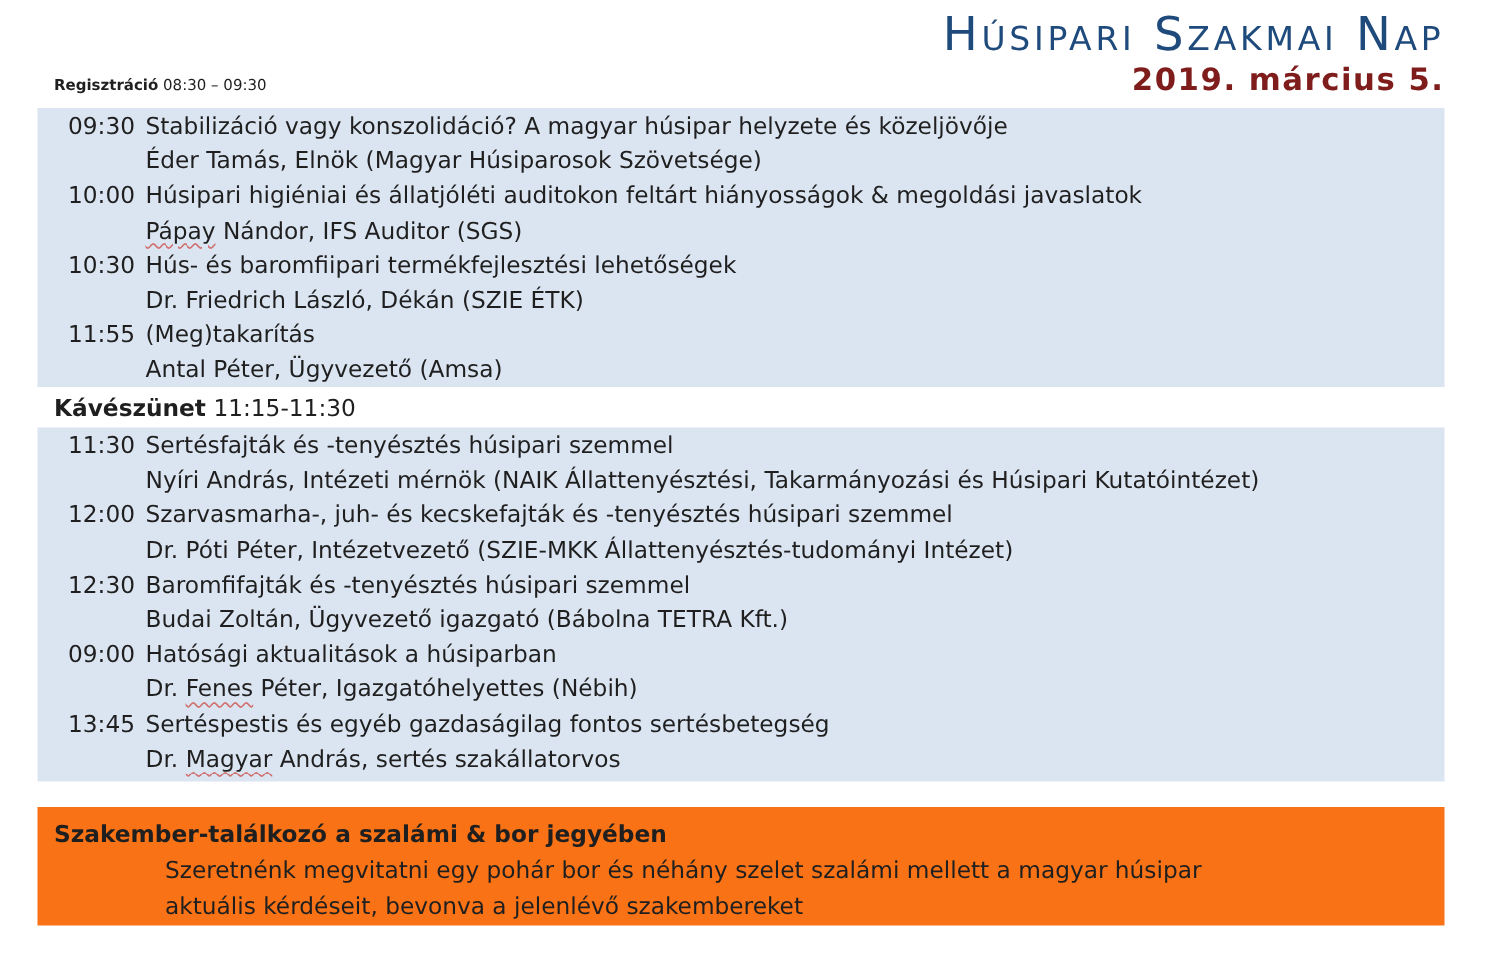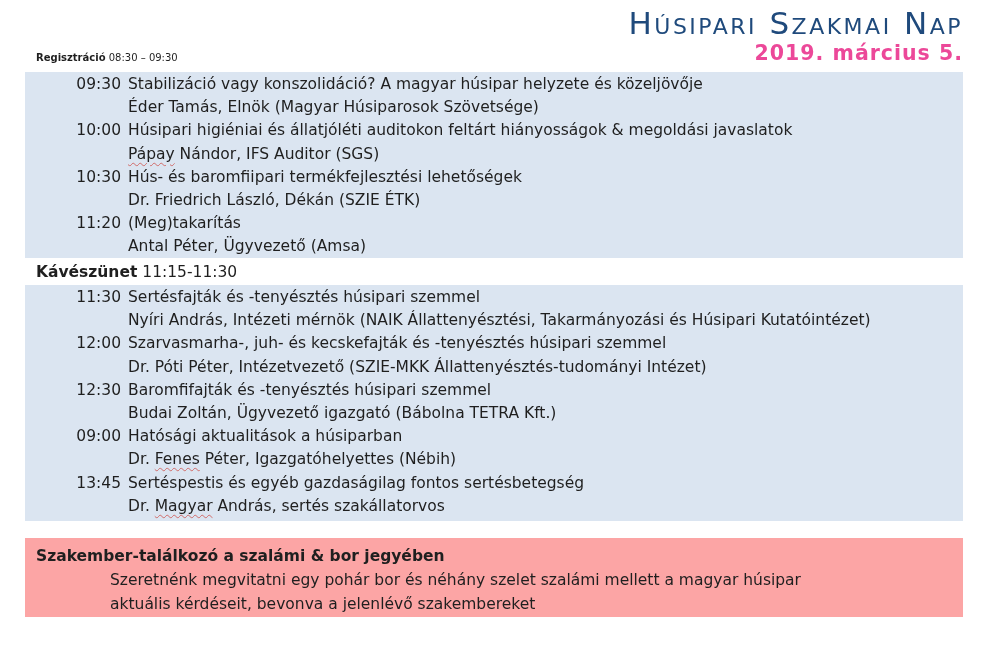--- a/index.html
+++ b/index.html
@@ -21,21 +21,21 @@
   .registration{
     position:absolute;left:36px;top:47px;font-size:10px;line-height:21px;white-space:nowrap;
   }
   .registration .lbl{font-weight:bold;}
   
   .session-block{
     position:absolute;left:25px;width:938px;
   }
   .block-1{top:72px;height:186px;padding-top:1px;box-sizing:border-box;}
   .block-2{top:285px;height:236px;padding-top:1px;box-sizing:border-box;}
-  .talk{display:block;margin-left:31px;}
+  .talk{display:block;}
   .talk-head{display:flex;align-items:baseline;line-height:23.2px;font-size:15.5px;}
   .talk-time{width:54px;margin-left:11px;text-align:right;flex:none;white-space:nowrap;}
   .talk-title{font-weight:normal;margin-left:7px;white-space:nowrap;text-align:right;}
   .talk-speaker{margin-left:72px;line-height:23.2px;font-size:15.5px;white-space:nowrap;}
   
   .coffee{
     position:absolute;left:36px;top:261px;font-size:15.5px;line-height:22px;white-space:nowrap;
   }
   .coffee .lbl{font-weight:bold;}
   
@@ -51,21 +51,21 @@
     text-decoration-thickness:1px;
     text-underline-offset:3px;
   }
 </style>
 </head>
 <body>
 
 <div class="page">
 
   <div class="header-title" style="color: rgb(31, 74, 124);">Húsipari Szakmai Nap</div>
-  <div class="header-date" style="color: #ec4899;">2019. március 5.</div>
+  <div class="header-date" style="color: #7f1d1d;">2019. március 5.</div>
 
   <div class="registration">
     <span class="lbl">Regisztráció</span> 
     <span>08:30 – 09:30</span>
   </div>
 
   <div class="session-block block-1" style="background-color: rgb(219, 229, 241);">
   <div class="talk">
     <div class="talk-head">
       <span class="talk-time">09:30</span>
@@ -85,21 +85,21 @@
   <div class="talk">
     <div class="talk-head">
       <span class="talk-time">10:30</span>
       <span class="talk-title">Hús- és baromfiipari termékfejlesztési lehetőségek</span>
     </div>
     <div class="talk-speaker">Dr. Friedrich László, Dékán (SZIE ÉTK)</div>
   </div>
 
   <div class="talk">
     <div class="talk-head">
-      <span class="talk-time">11:20</span>
+      <span class="talk-time">11:55</span>
       <span class="talk-title">(Meg)takarítás</span>
     </div>
     <div class="talk-speaker">Antal Péter, Ügyvezető (Amsa)</div>
   </div>
 </div>
 
   <div class="coffee">
     <span class="lbl">Kávészünet</span> 
     <span>11:15-11:30</span>
   </div>
@@ -139,19 +139,19 @@
 
   <div class="talk">
     <div class="talk-head">
       <span class="talk-time">13:45</span>
       <span class="talk-title">Sertéspestis és egyéb gazdaságilag fontos sertésbetegség</span>
     </div>
     <div class="talk-speaker">Dr. <span class="spellcheck">Magyar</span> András, sertés szakállatorvos</div>
   </div>
 </div>
 
-  <div class="closing-block" style="background-color: #fca5a5;">
+  <div class="closing-block" style="background-color: #f97316;">
     <div class="closing-title">Szakember-találkozó a szalámi &amp; bor jegyében</div>
     <div class="closing-line">Szeretnénk megvitatni egy pohár bor és néhány szelet szalámi mellett a magyar húsipar</div>
     <div class="closing-line">aktuális kérdéseit, bevonva a jelenlévő szakembereket</div>
   </div>
 
 </div>
 
 </body></html>

